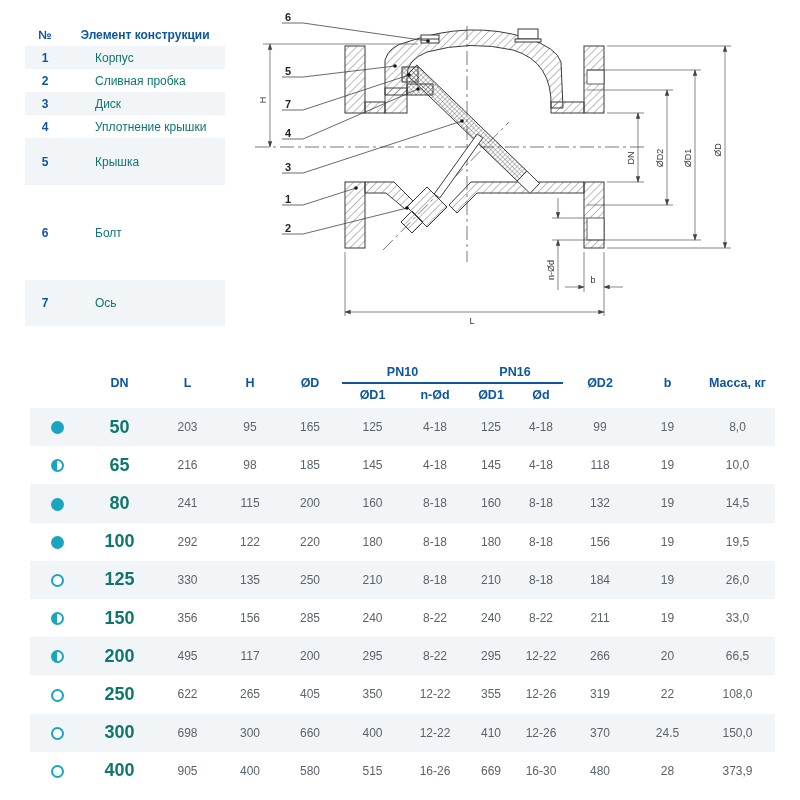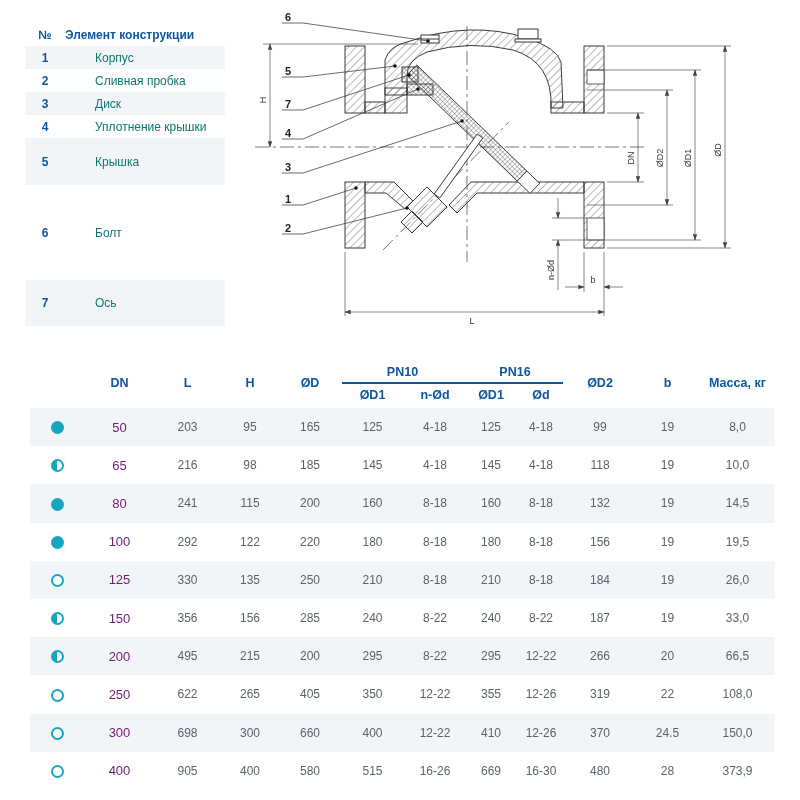--- a/index.html
+++ b/index.html
@@ -4,21 +4,21 @@
 <style>
   html,body{margin:0;padding:0;background:#fff;}
   body{width:800px;height:800px;position:relative;overflow:hidden;
        font-family:"Liberation Sans","DejaVu Sans",sans-serif;}
 
   
   .parts-list{position:absolute;left:25px;top:24px;width:200px;}
   .plist-head{display:flex;height:22px;align-items:center;
               font-size:12px;font-weight:bold;color:#0e56a0;}
   .plist-head .pnum{width:40px;text-align:center;}
-  .plist-head .phname{flex:1;text-align:left;}
+  .plist-head .phname{flex:1;text-align:center;}
   .plist-row{display:flex;align-items:center;font-size:12px;}
   .plist-row:nth-child(odd){background:#f2f5f8;}
   .plist-row:nth-child(1),.plist-row:nth-child(2),
   .plist-row:nth-child(3),.plist-row:nth-child(4){height:23px;}
   .plist-row:nth-child(5){height:47px;}
   .plist-row:nth-child(6){height:95px;}
   .plist-row:nth-child(7){height:46px;}
   .plist-row .pnum{width:40px;text-align:center;font-weight:bold;color:#0e56a0;}
   .plist-row .pname{flex:1;padding-left:30px;color:#0f766e;}
 
@@ -37,21 +37,21 @@
   .pn-labels span{display:inline-block;text-align:center;}
   .pn-l1{width:125px;} .pn-l2{width:100px;}
   .pn-line{height:2px;background:#0e56a0;margin:3px 2px 2px 2px;}
   .pn-subs{display:flex;margin-top:2px;}
   .pn-subs span{display:inline-block;text-align:center;}
   .pn-s1{width:65px;} .pn-s2{width:60px;} .pn-s3{width:52px;} .pn-s4{width:48px;}
 
   .dim-row{height:38.2px;font-size:12px;color:#5b6269;}
   .dim-row:nth-child(odd){background:#f2f5f8;}
   .dim-row .cell{text-align:center;}
-  .dim-row .dncell{font-weight:normal;color:#701a75;font-size:13px;}
+  .dim-row .dncell{font-weight:bold;color:#0f766e;font-size:18px;}
   .mk{display:inline-block;width:13px;height:13px;border-radius:50%;
       box-sizing:border-box;vertical-align:middle;}
   .mk.filled{background:#17a5bf;}
   .mk.empty{border:2.5px solid #17a5bf;background:#fff;}
   .mk.half{border:2px solid #17a5bf;background:linear-gradient(90deg,#17a5bf 50%,#fff 50%);}
 
   text{font-family:"Liberation Sans","DejaVu Sans",sans-serif;}
   .dimtxt{font-size:9px;fill:#333;}
   .callout{font-size:11px;font-weight:bold;fill:#222;}
 </style>
@@ -315,29 +315,29 @@
       <div class="dim-grid dim-row">
         <div class="cell"><span class="mk half"></span></div>
         <div class="cell dncell">150</div>
         <div class="cell">356</div>
         <div class="cell">156</div>
         <div class="cell">285</div>
         <div class="cell">240</div>
         <div class="cell">8-22</div>
         <div class="cell">240</div>
         <div class="cell">8-22</div>
-        <div class="cell">187</div>
+        <div class="cell">211</div>
         <div class="cell">19</div>
         <div class="cell">33,0</div>
       </div>
       <div class="dim-grid dim-row">
         <div class="cell"><span class="mk half"></span></div>
         <div class="cell dncell">200</div>
         <div class="cell">495</div>
-        <div class="cell">215</div>
+        <div class="cell">117</div>
         <div class="cell">200</div>
         <div class="cell">295</div>
         <div class="cell">8-22</div>
         <div class="cell">295</div>
         <div class="cell">12-22</div>
         <div class="cell">266</div>
         <div class="cell">20</div>
         <div class="cell">66,5</div>
       </div>
       <div class="dim-grid dim-row">

